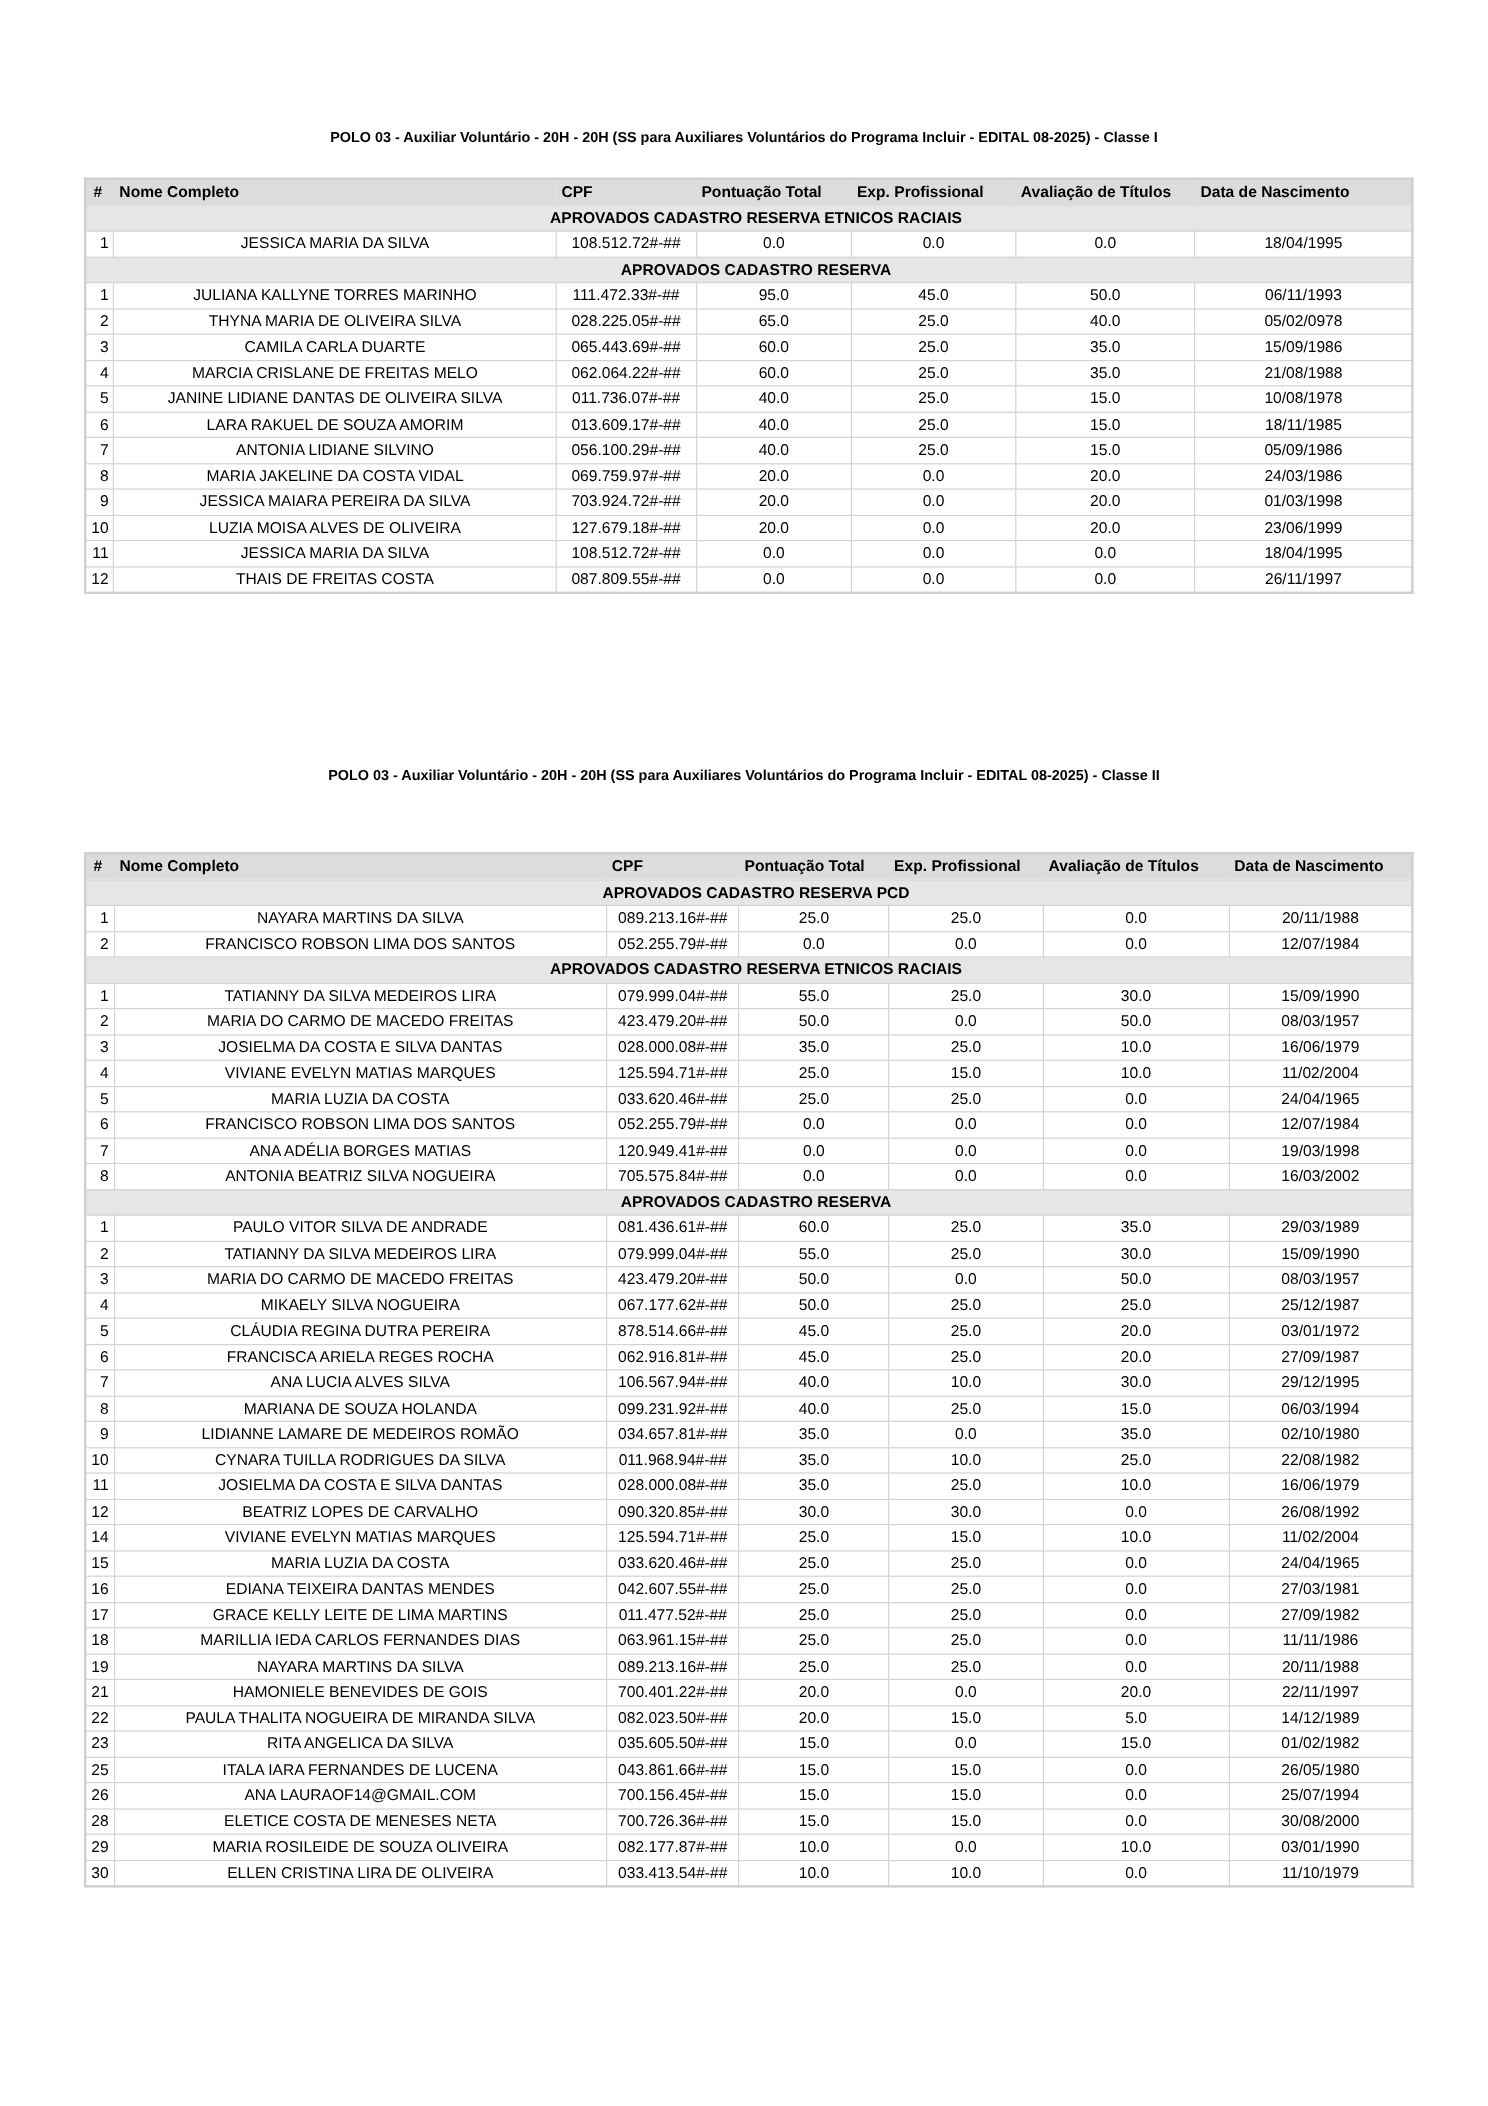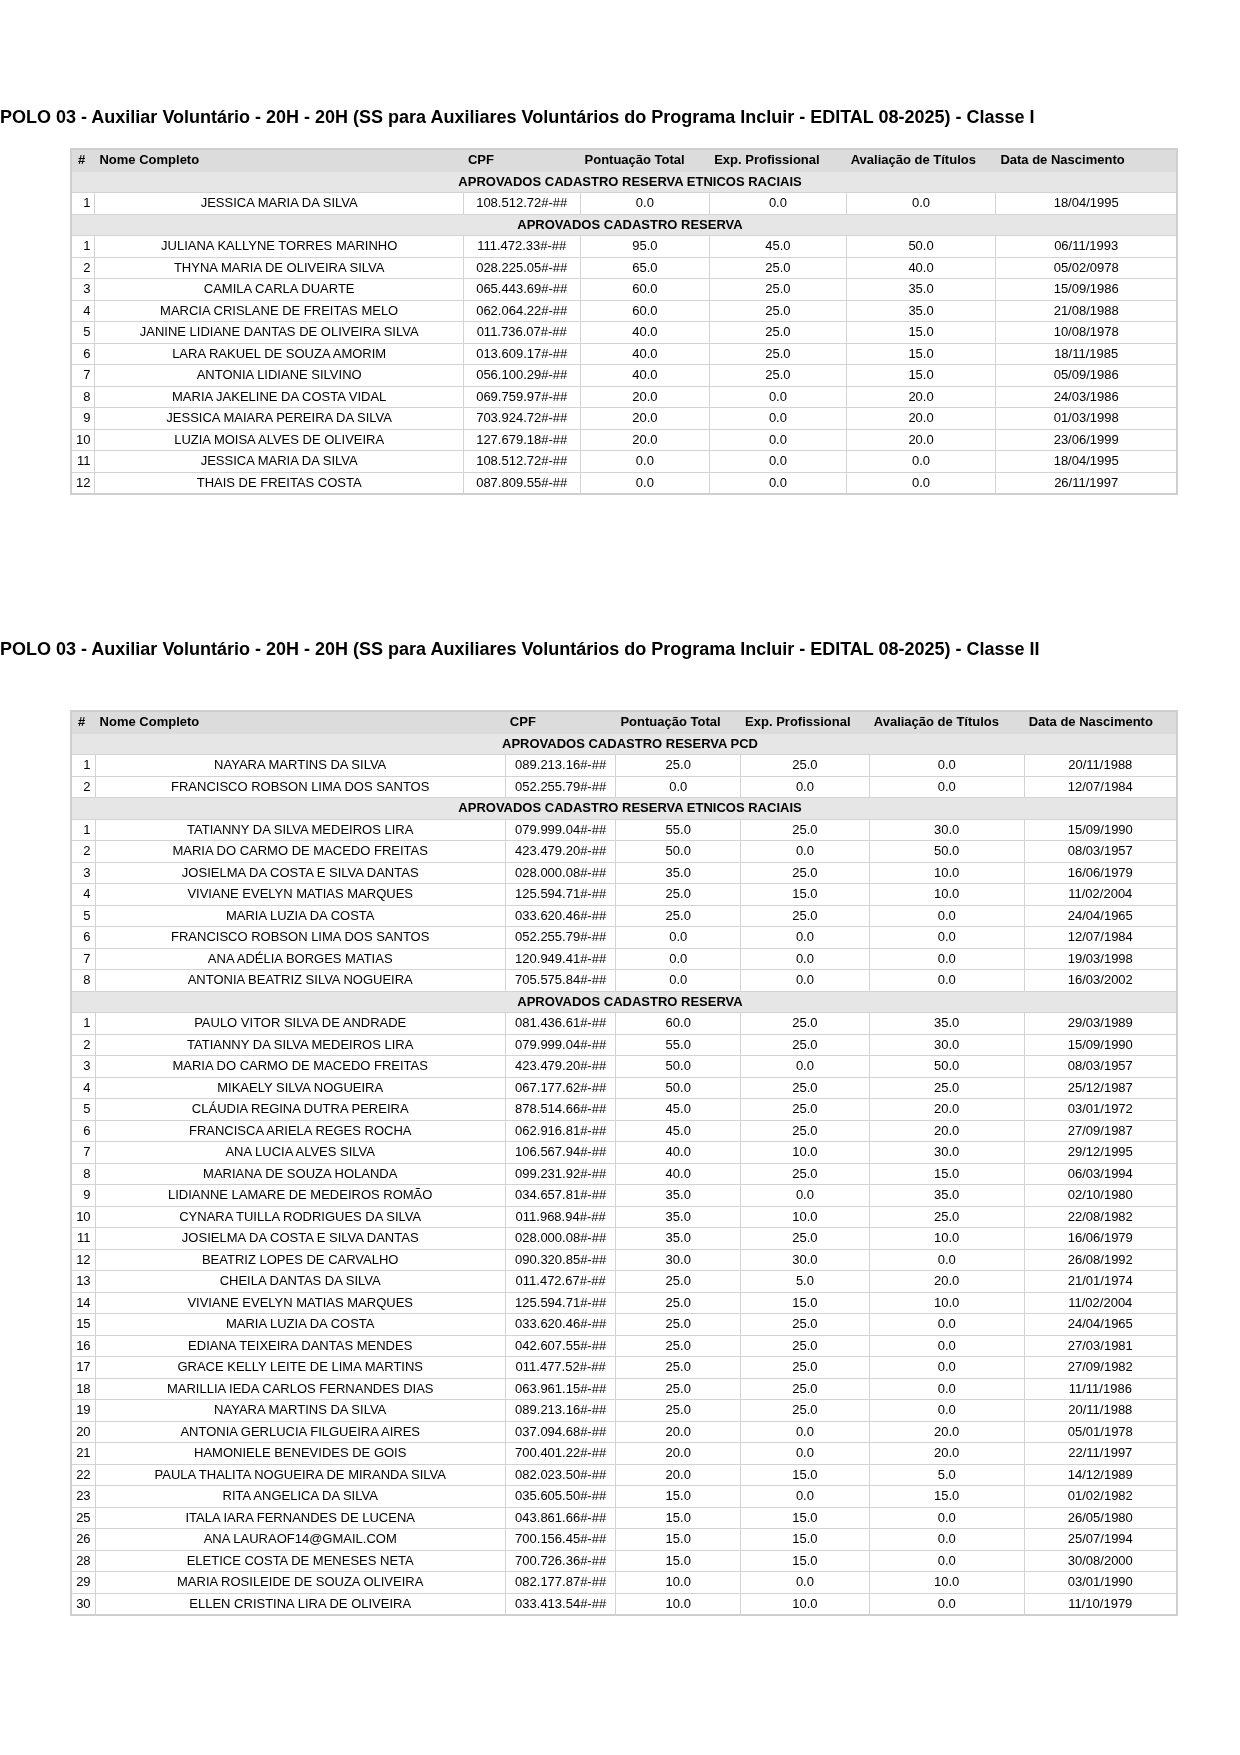--- a/index.html
+++ b/index.html
@@ -1,17 +1,17 @@
 <!DOCTYPE html>
 <html><head>
 <meta charset="utf-8">
 <style>
   html, body { margin: 0; padding: 0; background: #ffffff; }
   body { width: 1240px; height: 1755px; position: relative; font-family: "Liberation Sans", sans-serif; color: #000; overflow: hidden; }
-  .title { position: absolute; left: 0; width: 1240px; font-weight: bold; font-size: 18px; white-space: nowrap; }
+  .title { position: absolute; left: 0; width: 1240px; text-align: center; font-weight: bold; font-size: 12px; white-space: nowrap; }
   table.grid { position: absolute; border-collapse: collapse; font-size: 13px; border: 2px solid #cfcfcf; }
   table.grid td, table.grid th { border: 1.5px solid #d3d3d3; padding: 0 4px; height: 20.5px; line-height: 20px; white-space: nowrap; }
   table.grid th { background: #dcdcdc; font-weight: bold; text-align: left; border-color: #dcdcdc; }
   table.grid th.hash { text-align: left; padding-left: 6px; }
   tr.group td { background: #e6e6e6; font-weight: bold; text-align: center; border-left-color: #e6e6e6; border-right-color: #e6e6e6; padding-left: 16px; }
   td.num { text-align: right; padding-right: 4px; }
   td.name { text-align: center; }
   td.c { text-align: center; }
   #t1 { left: 70px; top: 148px; width: 1108px; }
   #t2 { left: 70px; top: 710px; width: 1108px; }
@@ -394,29 +394,20 @@
       <tr>
         <td class="num">12</td>
         <td class="name">BEATRIZ LOPES DE CARVALHO</td>
         <td class="c">090.320.85#-##</td>
         <td class="c">30.0</td>
         <td class="c">30.0</td>
         <td class="c">0.0</td>
         <td class="c">26/08/1992</td>
       </tr>
       <tr>
-        <td class="num">13</td>
-        <td class="name">CHEILA DANTAS DA SILVA</td>
-        <td class="c">011.472.67#-##</td>
-        <td class="c">25.0</td>
-        <td class="c">5.0</td>
-        <td class="c">20.0</td>
-        <td class="c">21/01/1974</td>
-      </tr>
-      <tr>
         <td class="num">14</td>
         <td class="name">VIVIANE EVELYN MATIAS MARQUES</td>
         <td class="c">125.594.71#-##</td>
         <td class="c">25.0</td>
         <td class="c">15.0</td>
         <td class="c">10.0</td>
         <td class="c">11/02/2004</td>
       </tr>
       <tr>
         <td class="num">15</td>
@@ -455,29 +446,20 @@
         <td class="c">11/11/1986</td>
       </tr>
       <tr>
         <td class="num">19</td>
         <td class="name">NAYARA MARTINS DA SILVA</td>
         <td class="c">089.213.16#-##</td>
         <td class="c">25.0</td>
         <td class="c">25.0</td>
         <td class="c">0.0</td>
         <td class="c">20/11/1988</td>
-      </tr>
-      <tr>
-        <td class="num">20</td>
-        <td class="name">ANTONIA GERLUCIA FILGUEIRA AIRES</td>
-        <td class="c">037.094.68#-##</td>
-        <td class="c">20.0</td>
-        <td class="c">0.0</td>
-        <td class="c">20.0</td>
-        <td class="c">05/01/1978</td>
       </tr>
       <tr>
         <td class="num">21</td>
         <td class="name">HAMONIELE BENEVIDES DE GOIS</td>
         <td class="c">700.401.22#-##</td>
         <td class="c">20.0</td>
         <td class="c">0.0</td>
         <td class="c">20.0</td>
         <td class="c">22/11/1997</td>
       </tr>

